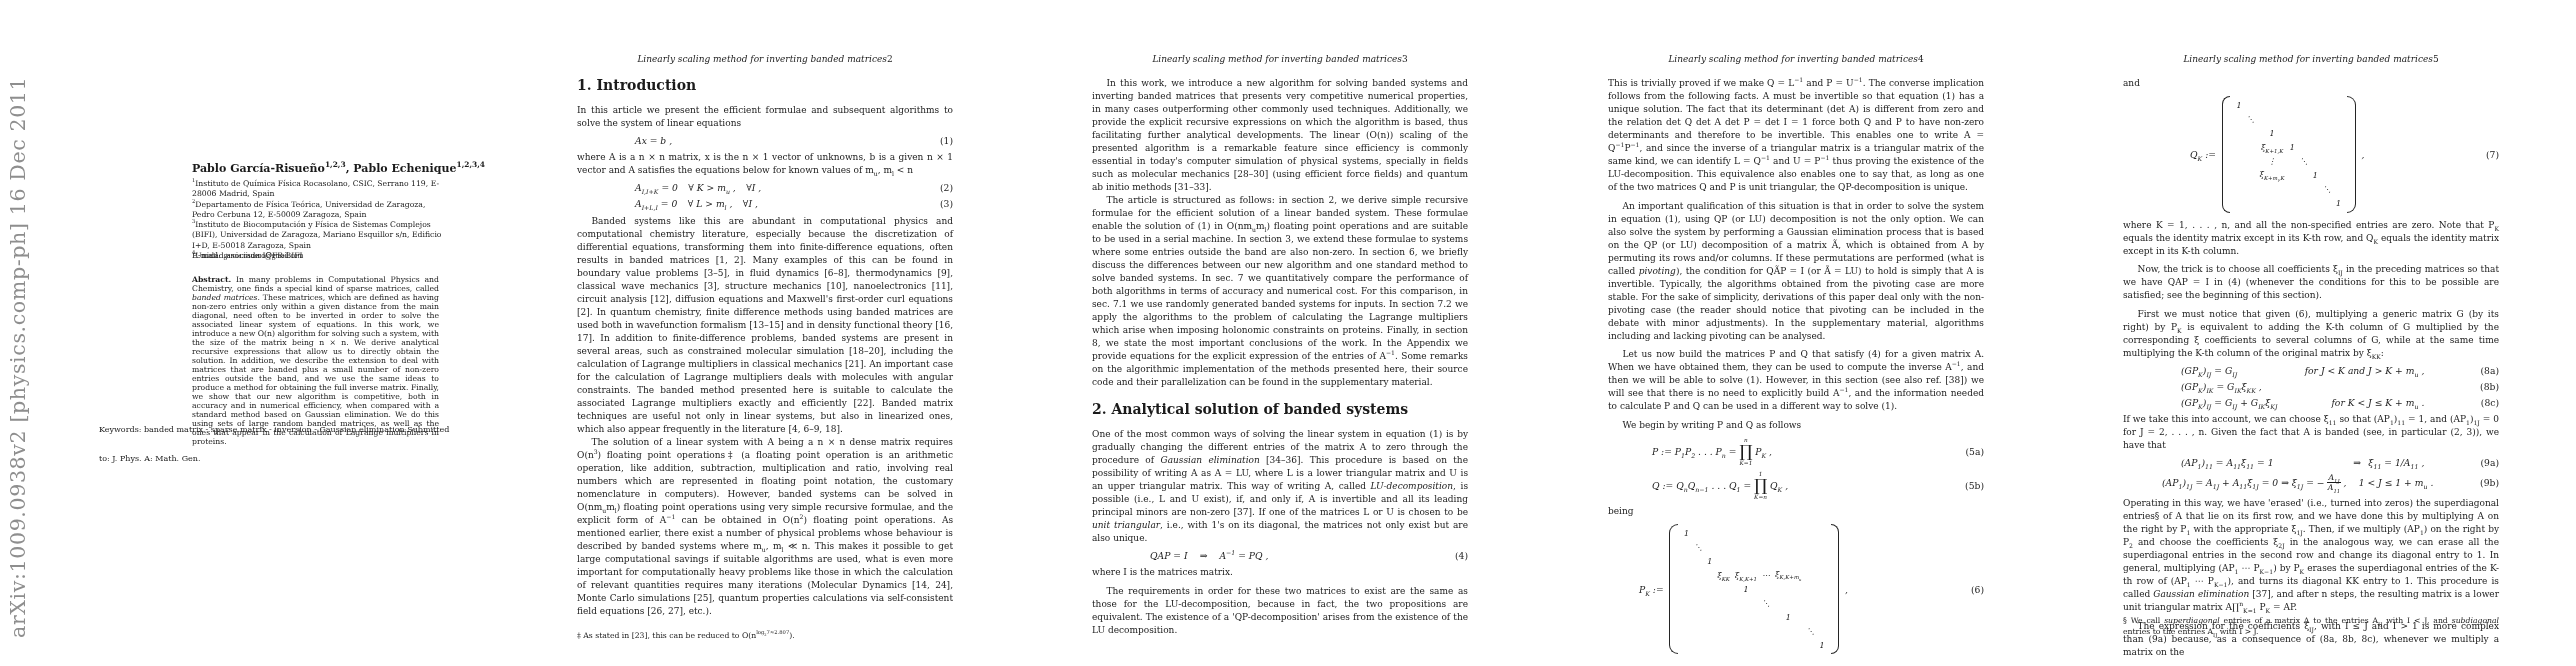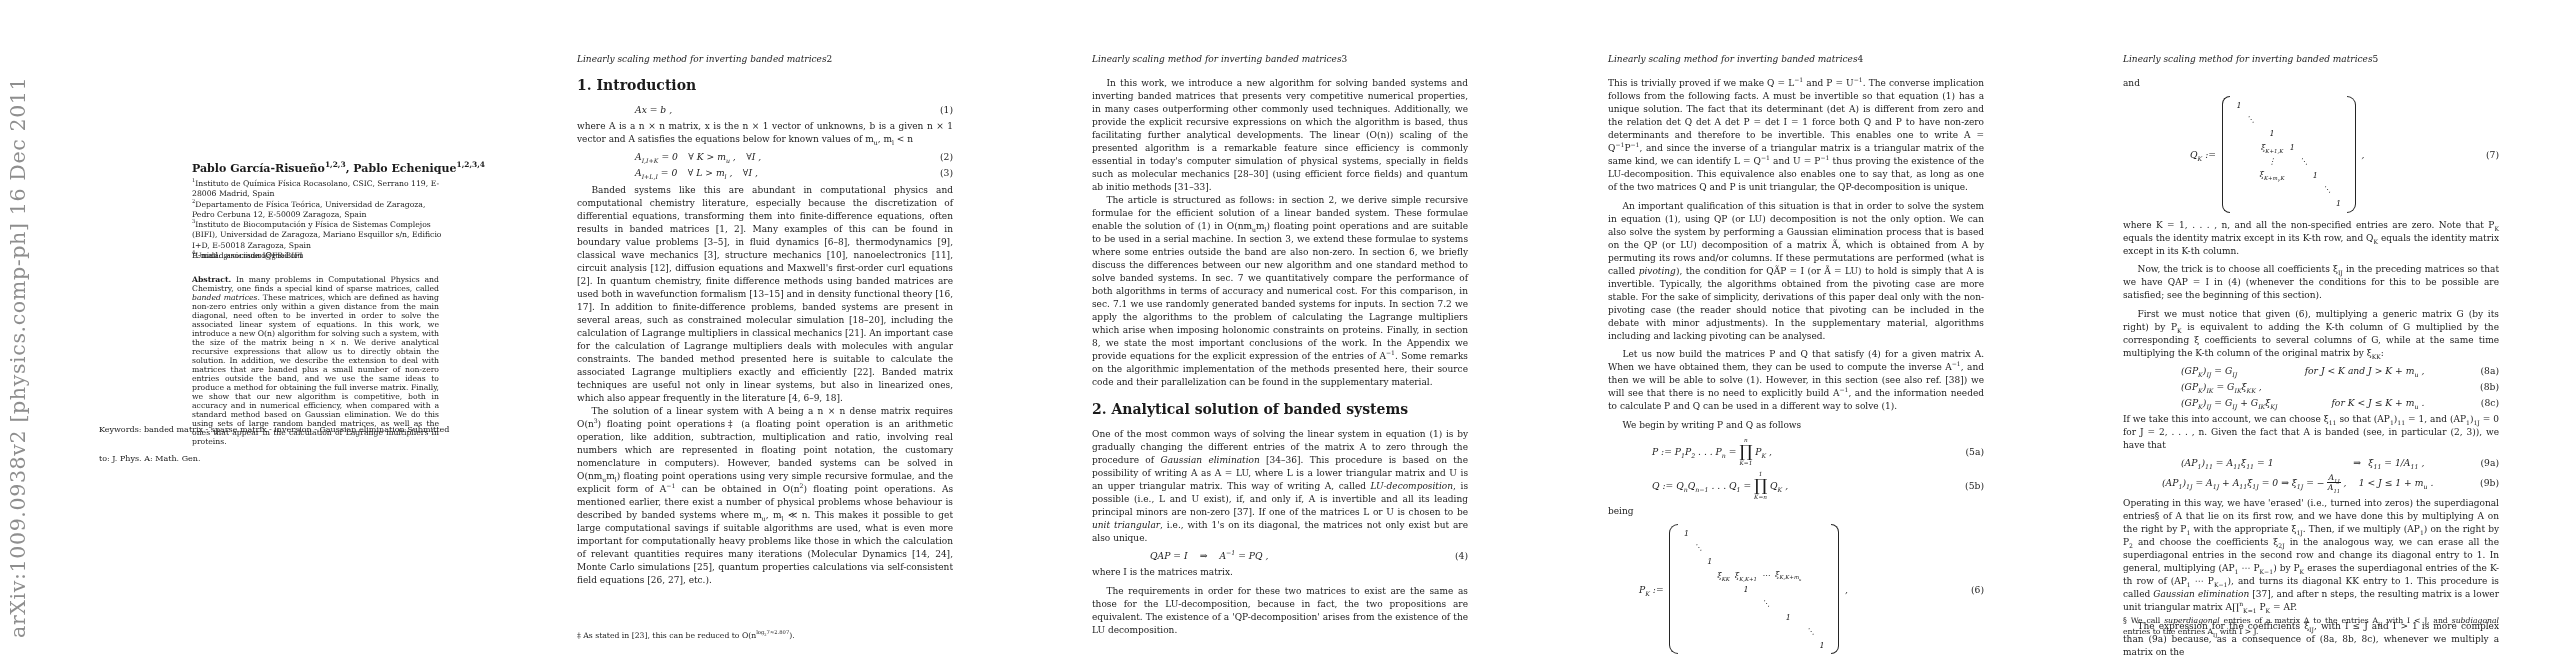--- a/index.html
+++ b/index.html
@@ -1,20 +1,20 @@
 <!DOCTYPE html>
 <html style="font-size:9px"><head>
 <meta charset="utf-8">
 <style>
   html,body{margin:0;padding:0;background:#ffffff;}
   #canvas{position:relative;width:2576px;height:667px;background:#ffffff;overflow:hidden;
           font-family:"DejaVu Serif","Liberation Serif",serif;color:#1b1b1b;}
   .page{position:absolute;top:0;width:515px;height:667px;background:#fff;overflow:hidden;}
   .col{position:absolute;left:62px;top:54px;width:376px;}
-  .pagehead{display:flex;justify-content:flex-start;font-style:italic;font-size:9px;margin-bottom:13.3px;}
+  .pagehead{display:flex;justify-content:center;font-style:italic;font-size:9px;margin-bottom:13.3px;}
   .pagehead .pnum{font-style:normal;}
   .para{font-size:9px;line-height:13px;text-align:justify;margin:0;}
   .indent{text-indent:14.5px;}
   .gap{margin-top:5.6px;}
   .sechead{font-weight:bold;font-size:14px;margin:12.2px 0 11px 0;}
   .eqrow{display:flex;align-items:center;font-style:italic;font-size:9.2px;margin:5px 0;}
   .eqind{width:58px;flex:none;}
   .eqind2{width:44px;flex:none;}
   .eqind3{width:31px;flex:none;}
   .eqcond{margin-left:auto;margin-right:31px;}
@@ -77,20 +77,21 @@
     </div>
   </div>
 
   <div class="page" style="left:515px">
     <div class="col">
       <div class="pagehead">
         <span>Linearly scaling method for inverting banded matrices</span>
         <span class="pnum">2</span>
       </div>
       <div class="sechead">1. Introduction</div>
+      <p class="para">In this article we present the efficient formulae and subsequent algorithms to solve the system of linear equations</p>
       <div class="eqrow">
         <span class="eqind"></span>
           <span>Ax = b ,</span>
         <span class="eqnum">(1)</span>
       </div>
       <p class="para">where A is a n × n matrix, x is the n × 1 vector of unknowns, b is a given n × 1 vector and A satisfies the equations below for known values of m<sub>u</sub>, m<sub>l</sub> &lt; n</p>
       <div class="eqrow">
         <span class="eqind"></span>
           <span>A<sub>I,I+K</sub> = 0   ∀ K &gt; m<sub>u</sub> ,   ∀I ,</span>
         <span class="eqnum">(2)</span>

